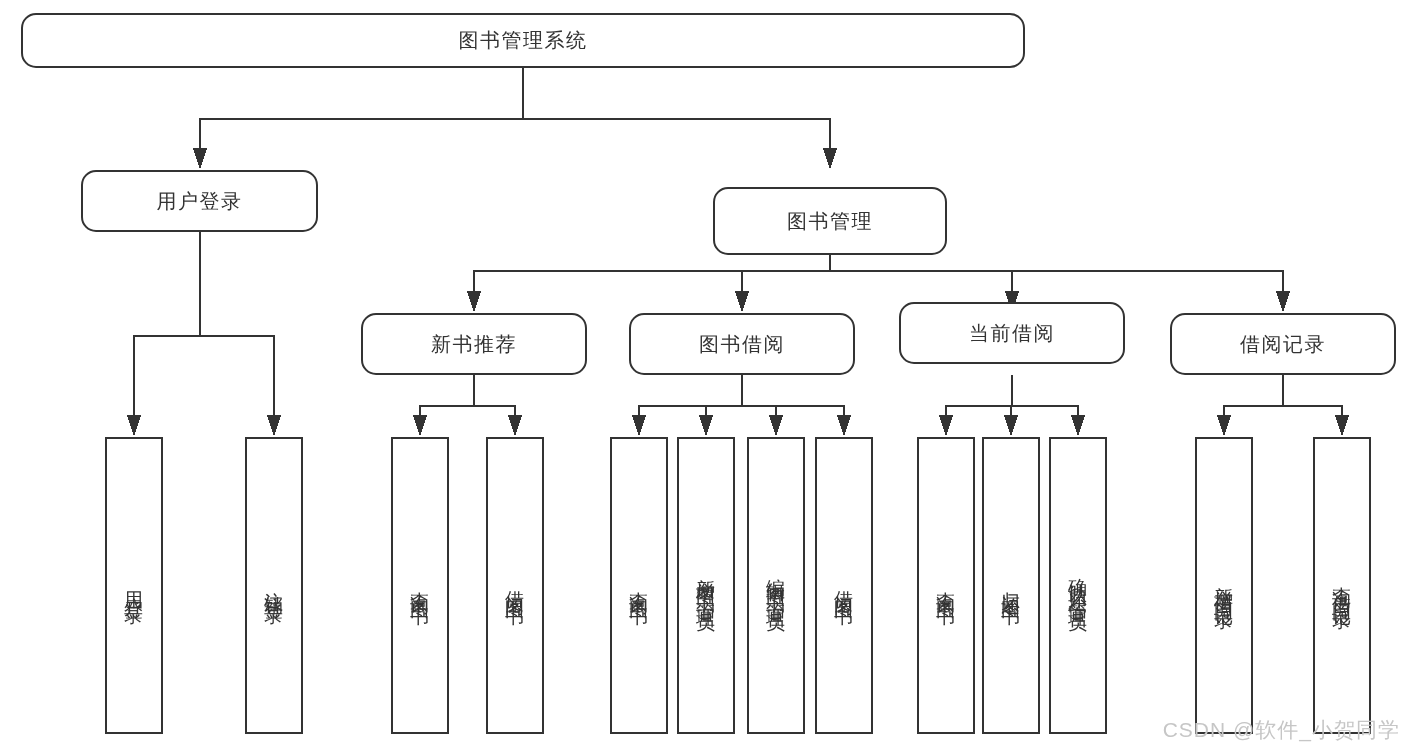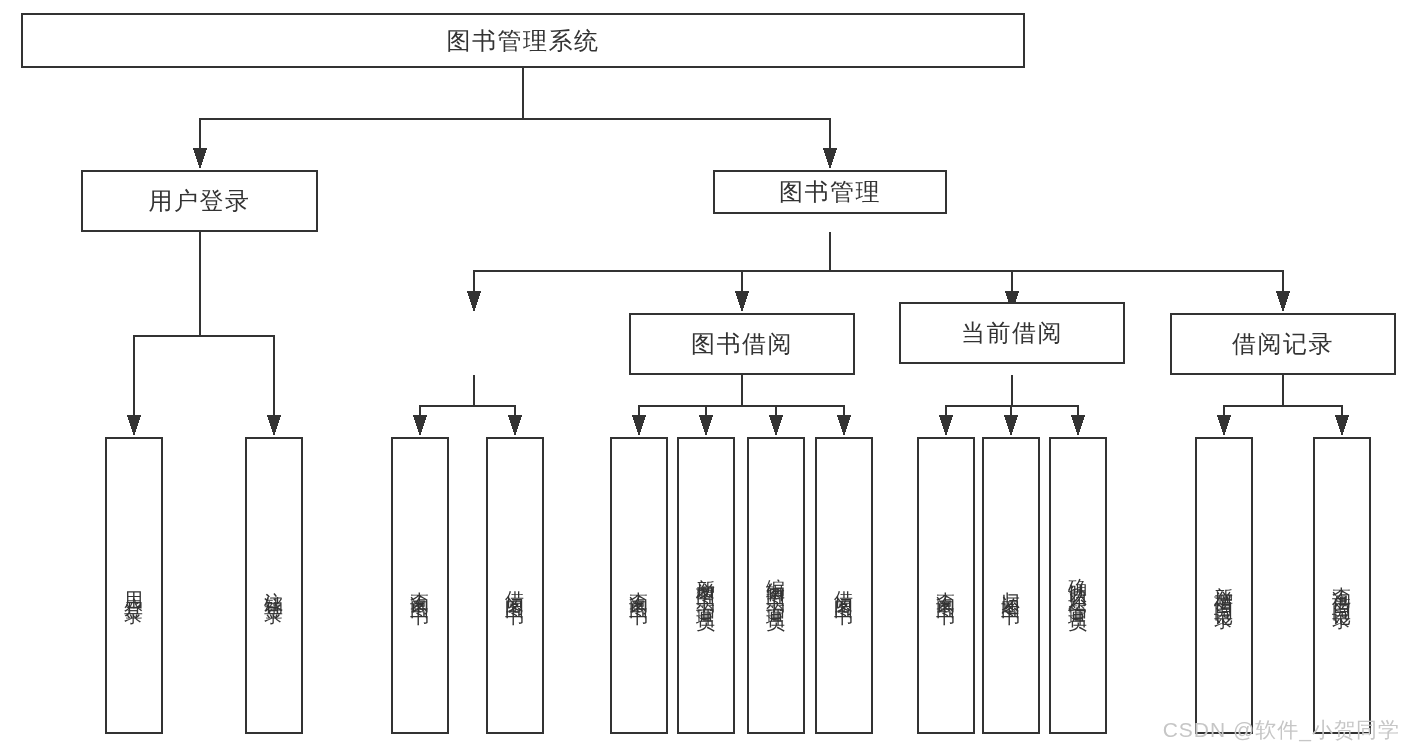--- a/index.html
+++ b/index.html
@@ -14,21 +14,21 @@
   }
   svg.connectors{position:absolute; left:0; top:0; z-index:1;}
   svg.connectors line{stroke:var(--line); stroke-width:2.5;}
   svg.connectors polygon{fill:var(--line);}
   .node{
     position:absolute; box-sizing:border-box; background:#fff;
     border:2.5px solid var(--box_border);
     display:flex; align-items:center; justify-content:center;
     z-index:2;
   }
-  .node.h{font-size:24px; letter-spacing:1.5px;}
+  .node.h{font-size:20px; letter-spacing:1.5px;border-radius:15px;}
   .node.leaf span{
     writing-mode:vertical-rl; text-orientation:mixed;
     font-size:19px; letter-spacing:5px; line-height:1;
   }
   .watermark{
     position:absolute; right:5px; top:716px; z-index:5;
     color:var(--watermark); font-size:21px; letter-spacing:1px;
     white-space:nowrap;
     text-align:right;
   }
@@ -107,24 +107,27 @@
     </g>
   </svg>
 
   <div class="node h" style="left:21px;top:13px;width:1004px;height:55px;">
     <span>图书管理系统</span>
   </div>
 
   <div class="node h" style="left:81px;top:170px;width:237px;height:62px;">
     <span>用户登录</span>
   </div>
-  <div class="node h" style="left:713px;top:170px;width:234px;height:44px;">
+  <div class="node h" style="left:713px;top:187px;width:234px;height:68px;">
     <span>图书管理</span>
   </div>
 
+  <div class="node h" style="left:361px;top:313px;width:226px;height:62px;">
+    <span>新书推荐</span>
+  </div>
   <div class="node h" style="left:629px;top:313px;width:226px;height:62px;text-align:center;">
     <span>图书借阅</span>
   </div>
   <div class="node h" style="left:899px;top:302px;width:226px;height:62px;">
     <span>当前借阅</span>
   </div>
   <div class="node h" style="left:1170px;top:313px;width:226px;height:62px;justify-content:center;">
     <span>借阅记录</span>
   </div>
 

